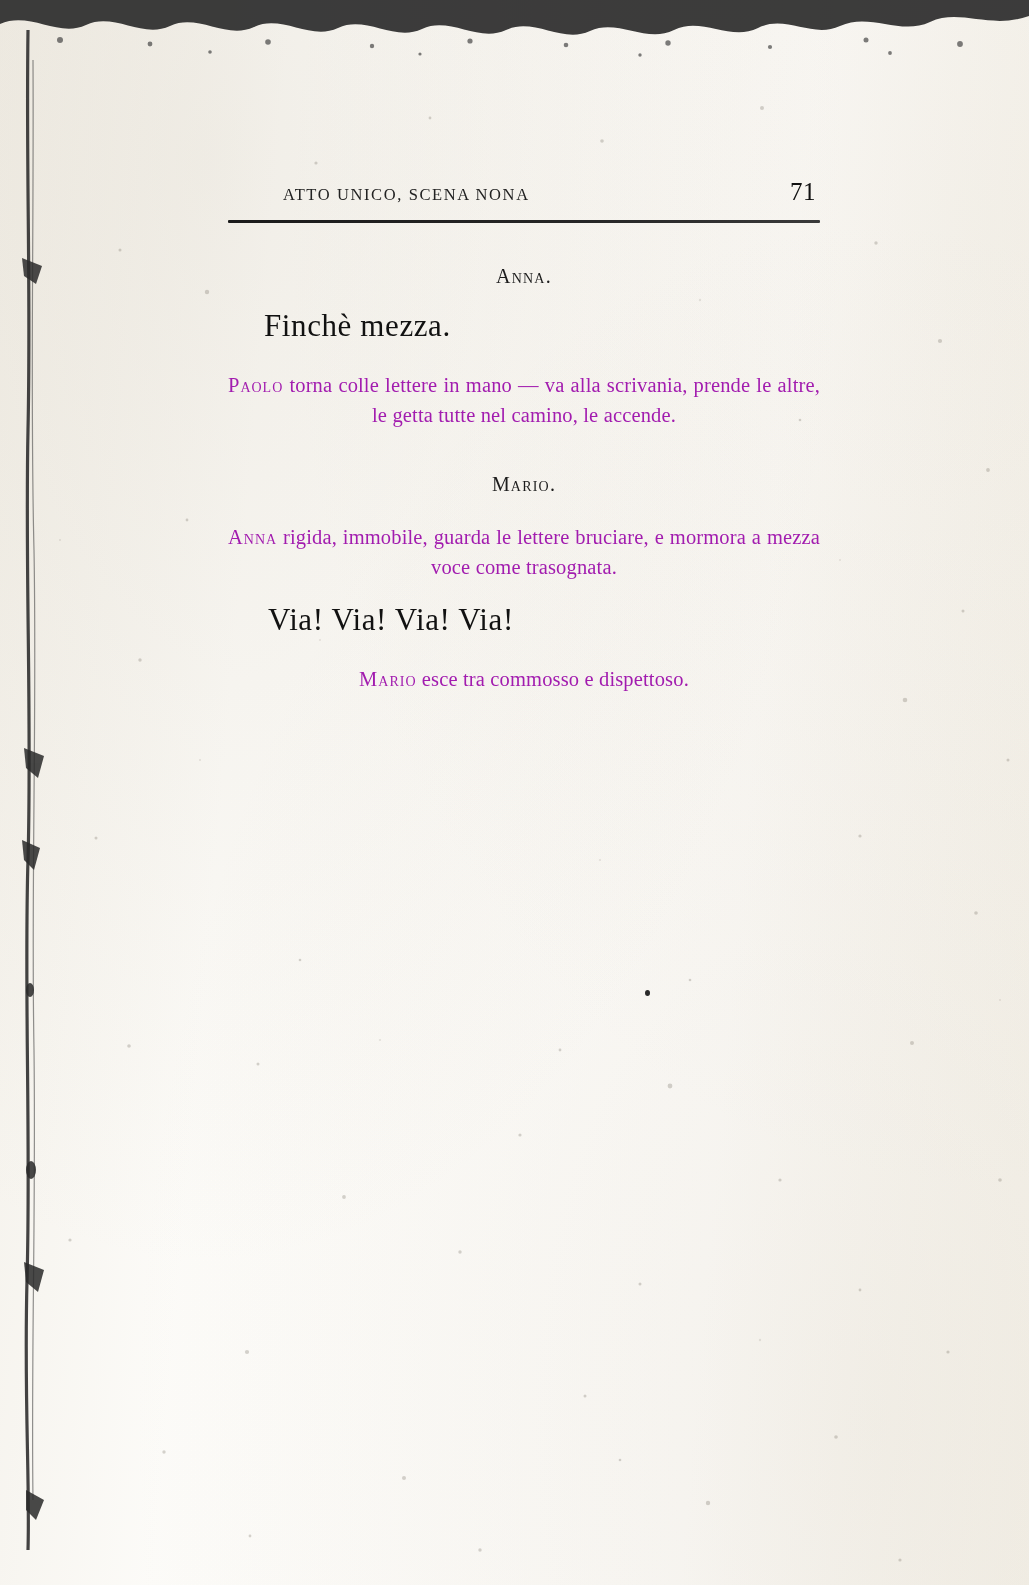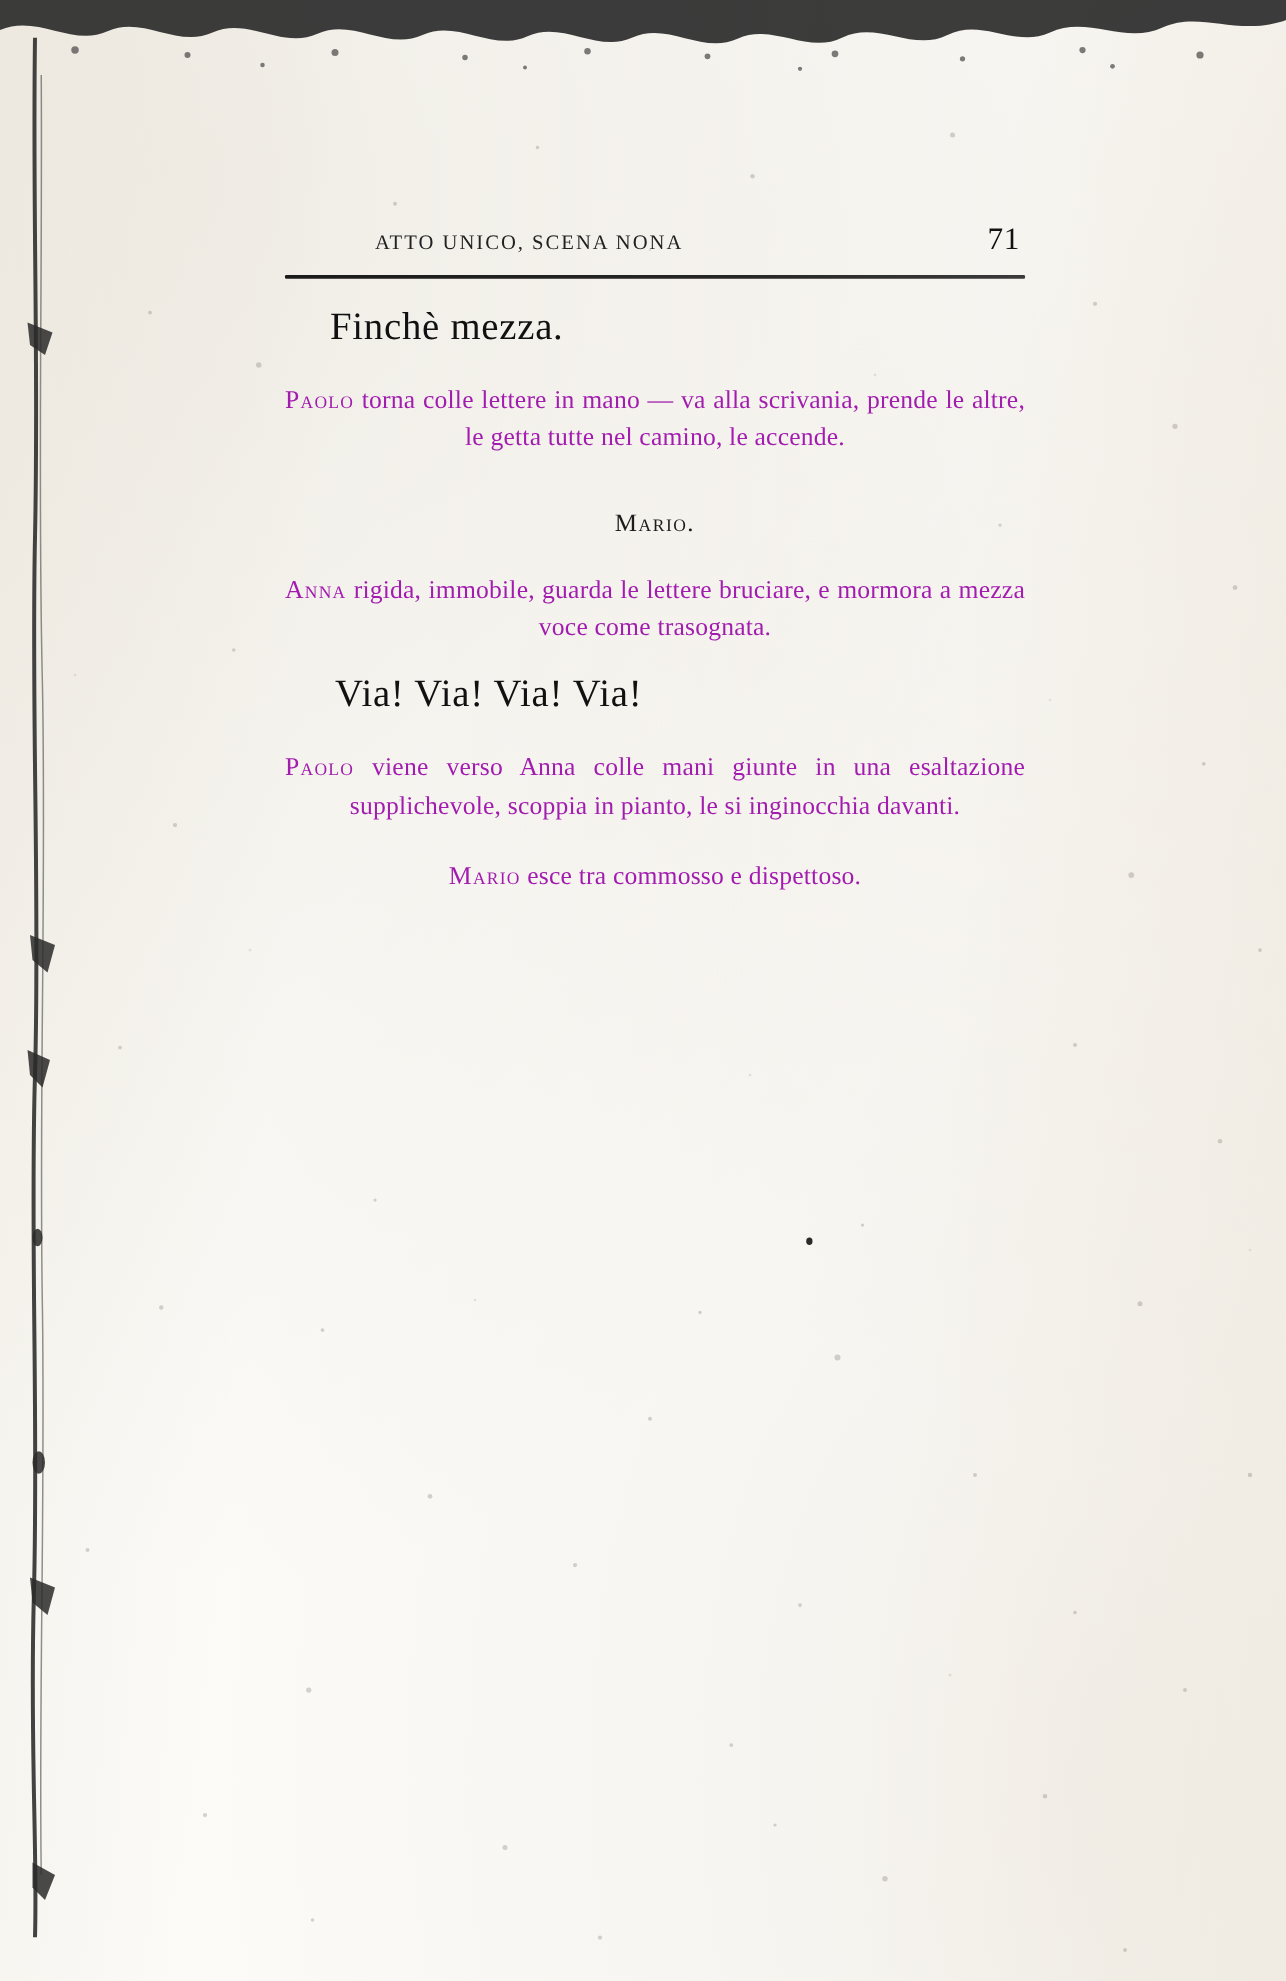--- a/index.html
+++ b/index.html
@@ -63,21 +63,21 @@
     display: flex;
     align-items: baseline;
     justify-content: space-between;
     width: 100%;
   }
   .rh-title {
     font-variant: small-caps;
     font-size: 16.5px;
     letter-spacing: 1.6px;
     color: #222;
-    margin-left: 72px;
+    margin-left: 55px;
   }
   .rh-page {
     font-size: 25px;
     font-weight: normal;
     color: #111;
     letter-spacing: .5px;
     padding-right: 4px;
   }
 
   .rule {
@@ -250,38 +250,36 @@
 
 <div class="content">
 
   <div class="running-head">
     <span class="rh-title">ATTO UNICO, SCENA NONA</span>
     <span class="rh-page">71</span>
   </div>
 
   <div class="rule"></div>
 
+  <div class="speaker">Anna.</div>
 
   <div class="line-big left-ind">Finchè mezza.</div>
 
   <div class="stage">
     <span class="nm">Paolo</span><span> torna colle lettere in mano — va alla scrivania, prende le altre, le getta tutte nel camino, le accende.</span>
   </div>
 
   <div class="speaker">Mario.</div>
 
 
   <div class="stage">
     <span class="nm">Anna</span><span> rigida, immobile, guarda le lettere bruciare, e mormora a mezza voce come trasognata.</span>
   </div>
 
   <div class="line-big ind3">Via! Via! Via! Via!</div>
 
-  <div class="stage">
-    <span class="nm">Paolo</span><span> viene verso Anna colle mani giunte in una esaltazione supplichevole, scoppia in pianto, le si inginocchia davanti.</span>
-  </div>
 
   <div class="stage center-only">
     <span class="nm">Mario</span><span> esce tra commosso e dispettoso.</span>
   </div>
 
   <div class="ink-dot"></div>
 </div>
 
 </body></html>

